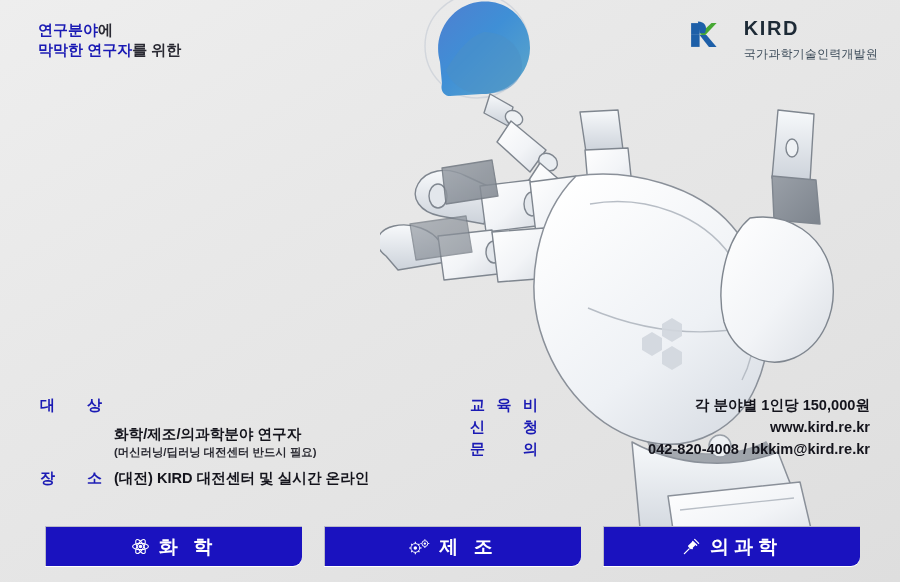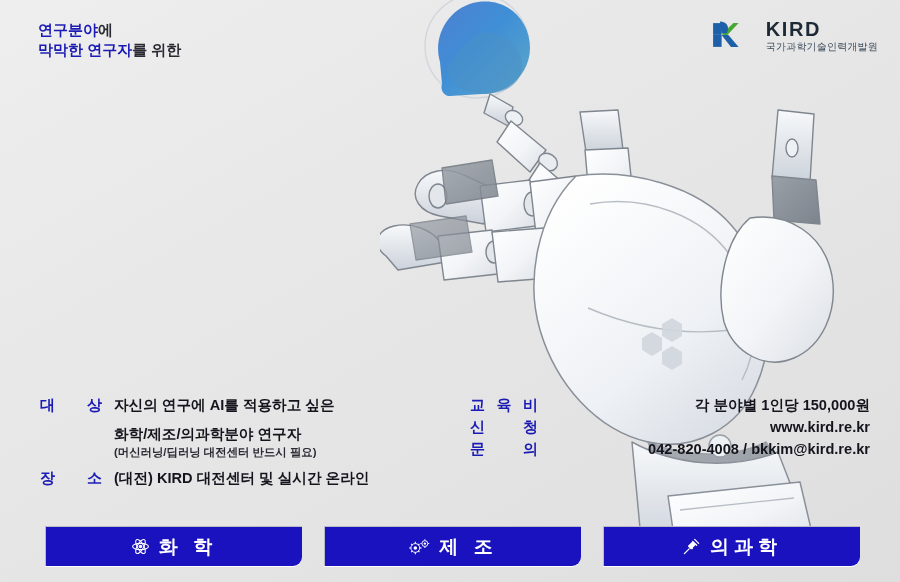--- a/index.html
+++ b/index.html
@@ -20,31 +20,31 @@
     position: absolute;
     left: 380px; top: -10px;
     width: 540px; height: 560px;
     pointer-events: none;
   }
 
   
   #logo {
     position: absolute;
     right: 22px; top: 18px;
-    display: flex; align-items: center; gap: 24px;
+    display: flex; align-items: flex-start; gap: 24px;
   }
   #logo .mark { width: 34px; height: 34px; }
   #logo .wordmark { display: flex; flex-direction: column; justify-content: center; }
   #logo .kird-name {
     font-size: 20px; font-weight: bold; letter-spacing: 1.6px;
     color: #1d2a36; line-height: 1.05;
   }
   #logo .kird-sub {
-    font-size: 10px; color: #3b4a58; letter-spacing: 0.2px;
-    line-height: 1.1; margin-top: 1px; white-space: nowrap;
+    font-size: 12px; color: #3b4a58; letter-spacing: 0.2px;
+    line-height: 1.1; margin-top: 9px; white-space: nowrap;
   }
 
   
   #eyebrow {
     position: absolute; left: 38px; top: 20px;
     line-height: 1.32;
   }
   #eyebrow .line { font-size: 15px; font-weight: bold; white-space: nowrap; }
   #eyebrow .hl { color: #1a1ab4; }
   #eyebrow .pl { color: #2a2a33; font-weight: bold; }
@@ -252,21 +252,20 @@
     </div>
   </div>
 
 
   <div id="info-left">
     <div class="inf-row">
       <div class="inf-label">
         <span>대</span>
         <span>상</span>
       </div>
-      <div class="inf-value">자신의 연구에 AI를 적용하고 싶은</div>
     </div>
     <div class="cont-line">화학/제조/의과학분야 연구자</div>
     <div class="inf-sub">(머신러닝/딥러닝 대전센터 반드시 필요)</div>
     <div class="spacer-row"></div>
     <div class="inf-row">
       <div class="inf-label">
         <span>장</span>
         <span>소</span>
       </div>
       <div class="inf-value">(대전) KIRD 대전센터 및 실시간 온라인</div>

